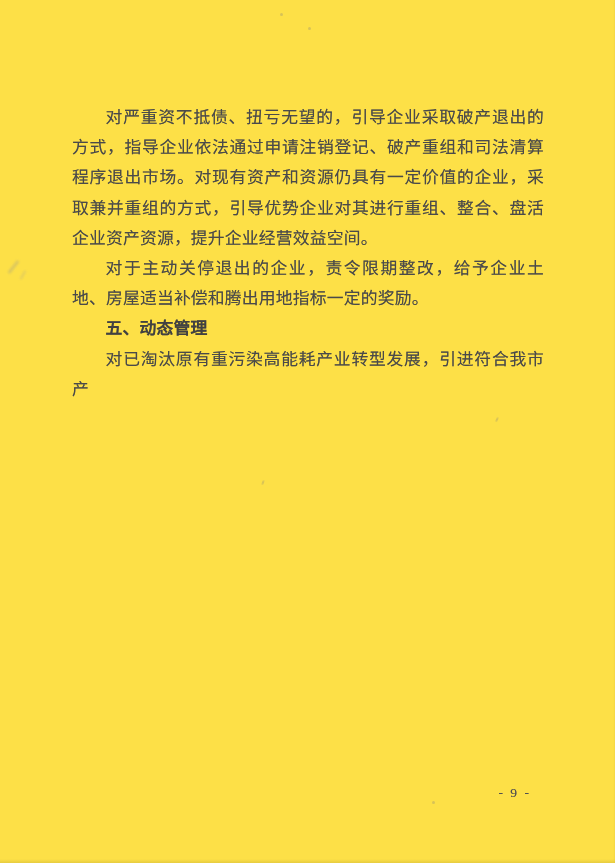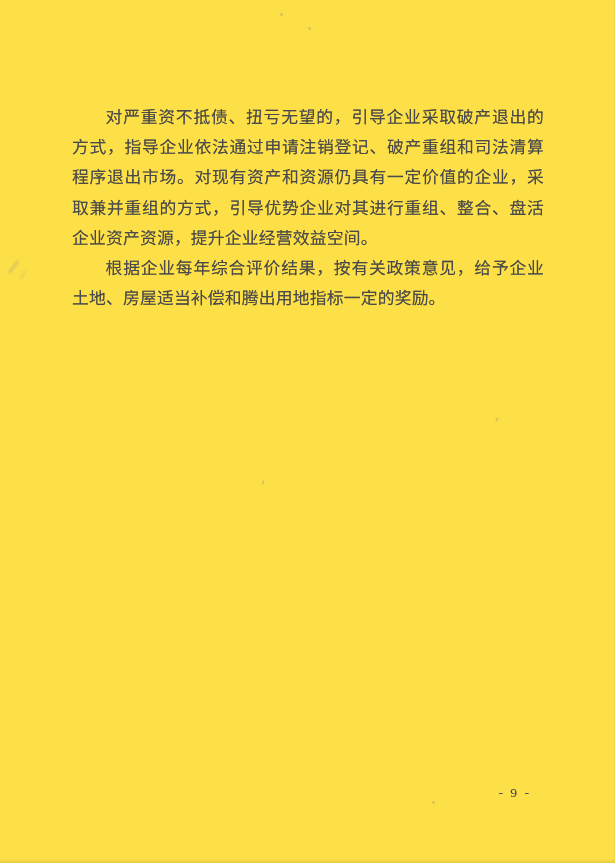--- a/index.html
+++ b/index.html
@@ -102,21 +102,23 @@
     background: linear-gradient(to right, rgba(0,0,0,0), rgba(0,0,0,0.04));
   }
 </style>
 </head>
 <body>
 
 <div class="page">
 
   <div class="text-block">
     <p>对严重资不抵债、扭亏无望的，引导企业采取破产退出的方式，指导企业依法通过申请注销登记、破产重组和司法清算程序退出市场。对现有资产和资源仍具有一定价值的企业，采取兼并重组的方式，引导优势企业对其进行重组、整合、盘活企业资产资源，提升企业经营效益空间。</p>
-    <p>根据企业每年综合评价结果，按有关政策意见，给予企业土地、房屋适当补偿和腾出用地指标一定的奖励。</p>
+    <p>对于主动关停退出的企业，责令限期整改，给予企业土地、房屋适当补偿和腾出用地指标一定的奖励。</p>
+    <h3 class="section-heading">五、动态管理</h3>
+    <p>对已淘汰原有重污染高能耗产业转型发展，引进符合我市产</p>
   </div>
 
   <div class="page-number">- 9 -</div>
 
   <div class="smudge-a"></div>
   <div class="smudge-b"></div>
   <div class="speck speck-1"></div>
   <div class="speck speck-2"></div>
   <div class="speck speck-3"></div>
   <div class="speck speck-4"></div>

